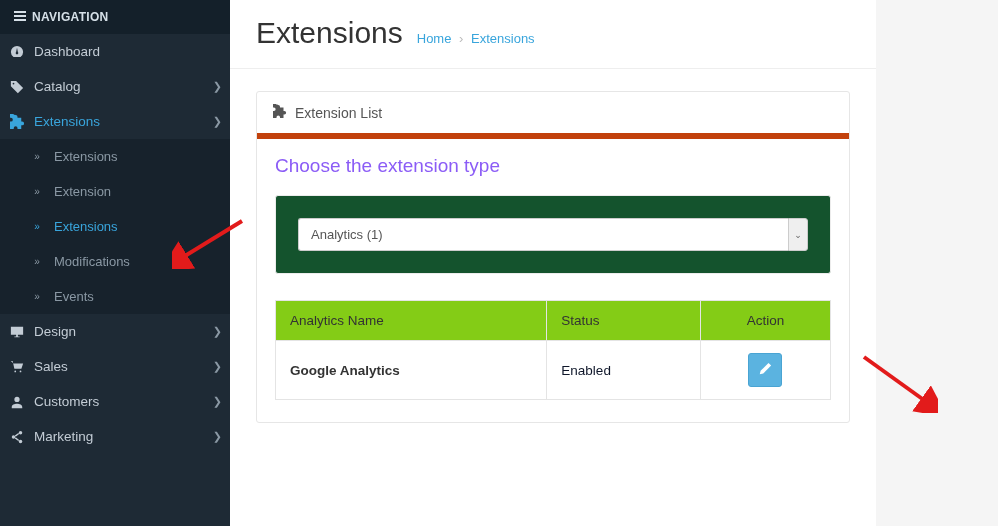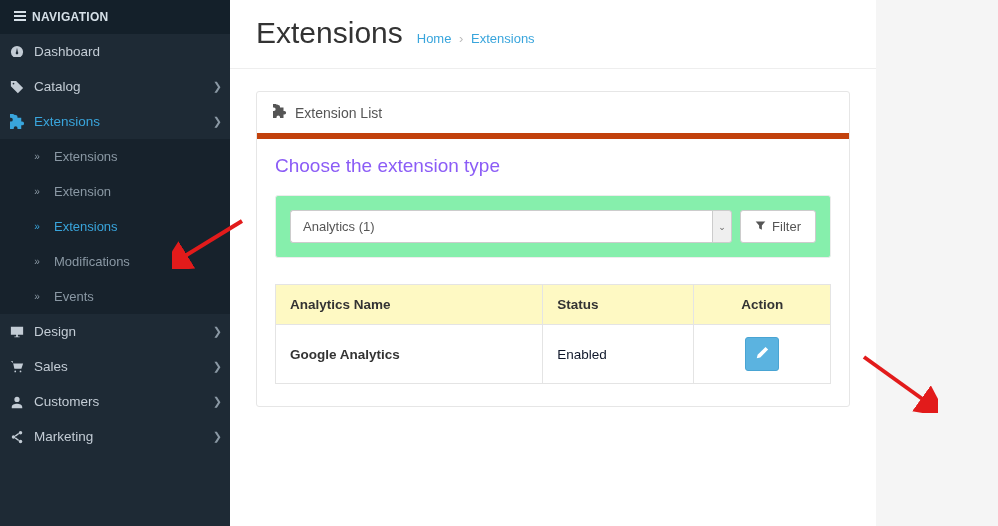--- a/index.html
+++ b/index.html
@@ -28,30 +28,30 @@
     .breadcrumb .sep { margin: 0 4px; color: #bbb; }
     
     .content { padding: 22px 26px; }
     
     .panel { border: 1px solid #e6e6e6; border-radius: 3px; background: #fff; margin-bottom: 20px; }
     .panel-header { padding: 12px 16px; font-size: 14px; color: #555; display: flex; align-items: center; gap: 8px; border-bottom: 6px solid #c2410c; }
     .panel-body { padding: 16px 18px 22px 18px; }
     
     .section-title { font-size: 19px; font-weight: 400; color: #8b5cf6; margin-bottom: 18px; }
     
-    .well { background: #86efac; border: 1px solid #ececec; border-radius: 3px; padding: 14px; margin-bottom: 26px; }
+    .well { background: #14532d; border: 1px solid #ececec; border-radius: 3px; padding: 22px; margin-bottom: 26px; }
     .filter-row { display: flex; gap: 8px; align-items: stretch; }
     .select-wrap { flex: 1; position: relative; display: flex; }
     .select-input { flex: 1; background: #fff; border: 1px solid #ccc; border-right: none; border-radius: 3px 0 0 3px; padding: 8px 12px; font-size: 13px; color: #555; text-align: left; }
     .select-btn { width: 20px; background: #efefef; border: 1px solid #ccc; border-radius: 0 3px 3px 0; display: flex; align-items: center; justify-content: center; font-size: 9px; color: #666; cursor: pointer; }
     .filter-btn { background: #fff; border: 1px solid #ccc; border-radius: 3px; padding: 8px 14px; font-size: 13px; color: #555; cursor: pointer; display: flex; align-items: center; gap: 6px; }
     
     .table { width: 100%; border-collapse: collapse; margin-top: 12px; }
     .table th, .table td { border: 1px solid #e4e4e4; padding: 12px 14px; font-size: 13.5px; text-align: left; }
-    .table th { background: #fef9c3; font-weight: bold; color: #333; }
+    .table th { background: #84cc16; font-weight: normal; color: #333; }
     .table th.right, .table td.right { text-align: center; }
     .table td { color: #0f172a; }
     .table td.bold { font-weight: bold; color: #333; }
     
     .edit-btn { display: inline-flex; align-items: center; justify-content: center; width: 34px; height: 34px; background: #5bb3e0; border: 1px solid #49a4d3; border-radius: 3px; color: #fff; cursor: pointer; }
     
     
     .arrow { position: absolute; pointer-events: none; }
     .arrow svg { display: block; }
 
@@ -191,28 +191,20 @@
         </div>
         <div class="panel-body">
           <h2 class="section-title">Choose the extension type</h2>
 
           <div class="well">
             <div class="filter-row">
               <div class="select-wrap">
                 <div class="select-input">Analytics (1)</div>
                 <div class="select-btn">⌄</div>
               </div>
-              <button class="filter-btn">
-                <span>
-                  <svg width="11" height="11" viewBox="0 0 16 16">
-                        <path d="M1 2h14l-5 6v6l-4-2V8z" fill="currentColor"></path>
-                      </svg>
-                </span>
-                <span>Filter</span>
-              </button>
             </div>
           </div>
 
 
           <table class="table">
             <thead>
               <tr>
                 <th>Analytics Name</th>
                 <th>Status</th>
                 <th class="right">Action</th>

